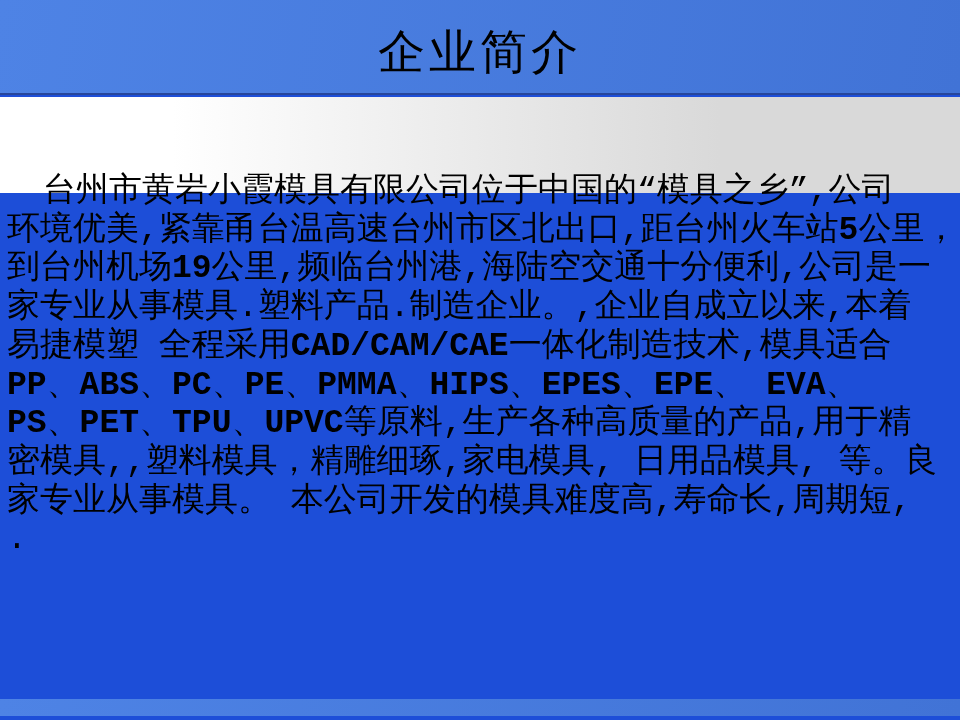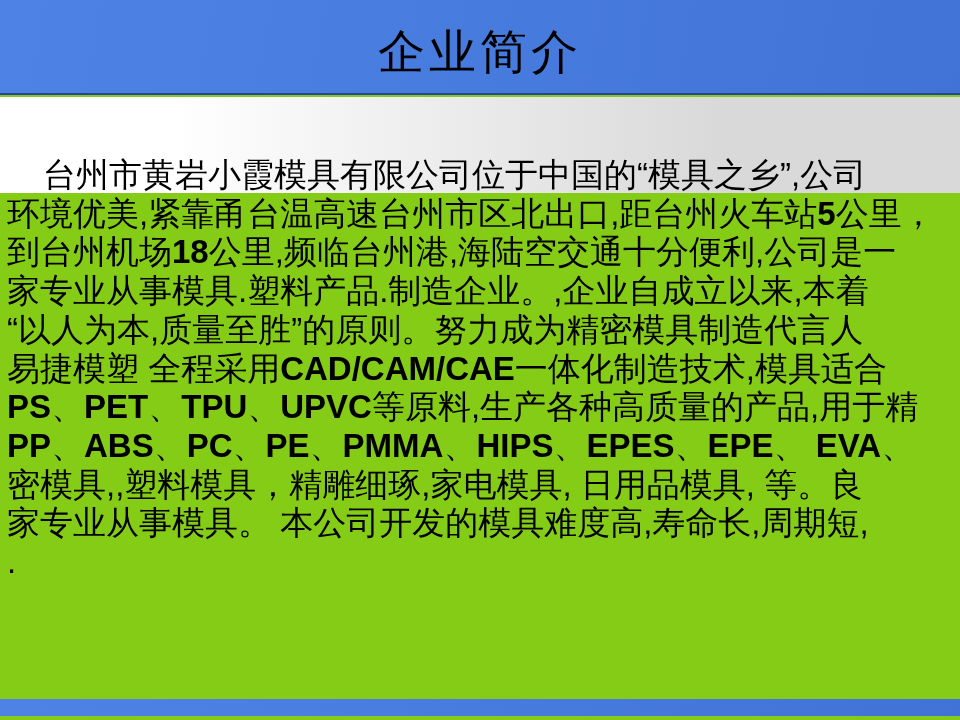--- a/index.html
+++ b/index.html
@@ -1,20 +1,20 @@
 <!DOCTYPE html>
 <html style="--header_blue_start: #4e83e5; --header_blue_end: #4173d6; --header_bottom_line: #27469b; --band_gray: #d9d9d9; --text: #000000;"><head>
 <meta charset="utf-8">
 <style>
   html,body { margin:0; padding:0; background:#888; }
   .slide {
     position:relative;
     width:960px; height:720px;
     margin:0 auto;
-    background:#84cc16;
+    background:#1d4ed8;
     overflow:hidden;
     font-family:"Liberation Sans", sans-serif;
   }
   
   .header {
     position:absolute; top:0; left:0;
     width:960px; height:95px;
     box-sizing:border-box;
     background:linear-gradient(100deg, var(--header_blue_start), var(--header_blue_end));
     border-bottom:2px solid var(--header_bottom_line);
@@ -31,26 +31,27 @@
   }
   
   .band {
     position:absolute; top:97px; left:0;
     width:960px; height:96px;
     background:linear-gradient(to right, #ffffff 18%, var(--band_gray) 75%);
     z-index:0;
   }
   
   .body {
-    position:absolute; top:156px; left:7px;
+    position:absolute; top:173px; left:7px;
     width:948px;
     font-size:33px;
     line-height:38.7px;
     color:var(--text);
     z-index:1;
+    font-family:Liberation Mono, monospace;
   }
   .body .line { white-space:pre; }
   .body .line:first-child { text-indent:36px; }
   .body b { font-weight:bold; }
   
   .footer {
     position:absolute; left:0; bottom:4px;
     width:960px; height:17px;
     background:linear-gradient(100deg, var(--header_blue_start), var(--header_blue_end));
   }
@@ -62,26 +63,25 @@
 
   <div class="header">
     <h1 class="title">企业简介</h1>
   </div>
 
   <div class="band"></div>
 
   <div class="body" id="body-paragraph">
       <div class="line">台州市黄岩小霞模具有限公司位于中国的“模具之乡”,公司</div>
       <div class="line">环境优美,紧靠甬台温高速台州市区北出口,距台州火车站<b>5</b>公里，</div>
-      <div class="line">到台州机场<b>18</b>公里,频临台州港,海陆空交通十分便利,公司是一</div>
+      <div class="line">到台州机场<b>19</b>公里,频临台州港,海陆空交通十分便利,公司是一</div>
       <div class="line">家专业从事模具.塑料产品.制造企业。,企业自成立以来,本着</div>
-      <div class="line">“以人为本,质量至胜”的原则。努力成为精密模具制造代言人</div>
       <div class="line">易捷模塑 全程采用<b>CAD/CAM/CAE</b>一体化制造技术,模具适合</div>
+      <div class="line"><b>PP</b>、<b>ABS</b>、<b>PC</b>、<b>PE</b>、<b>PMMA</b>、<b>HIPS</b>、<b>EPES</b>、<b>EPE</b>、 <b>EVA</b>、</div>
       <div class="line"><b>PS</b>、<b>PET</b>、<b>TPU</b>、<b>UPVC</b>等原料,生产各种高质量的产品,用于精</div>
-      <div class="line"><b>PP</b>、<b>ABS</b>、<b>PC</b>、<b>PE</b>、<b>PMMA</b>、<b>HIPS</b>、<b>EPES</b>、<b>EPE</b>、 <b>EVA</b>、</div>
       <div class="line">密模具,,塑料模具，精雕细琢,家电模具, 日用品模具, 等。良</div>
       <div class="line">家专业从事模具。 本公司开发的模具难度高,寿命长,周期短,</div>
       <div class="line">.</div>
     </div>
 
   <div class="footer"></div>
 
 </div>
 
 </body></html>

